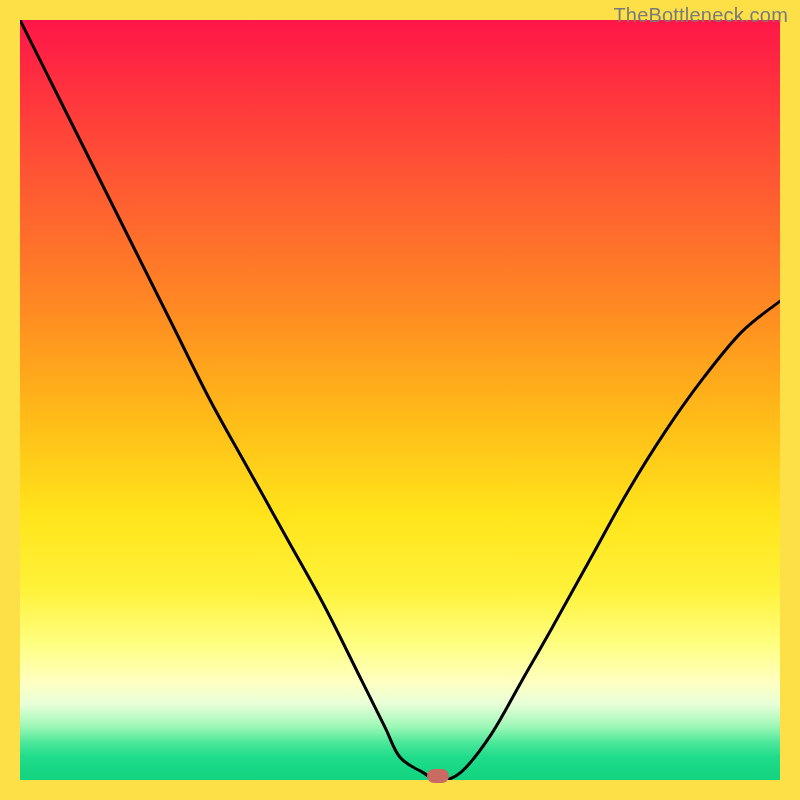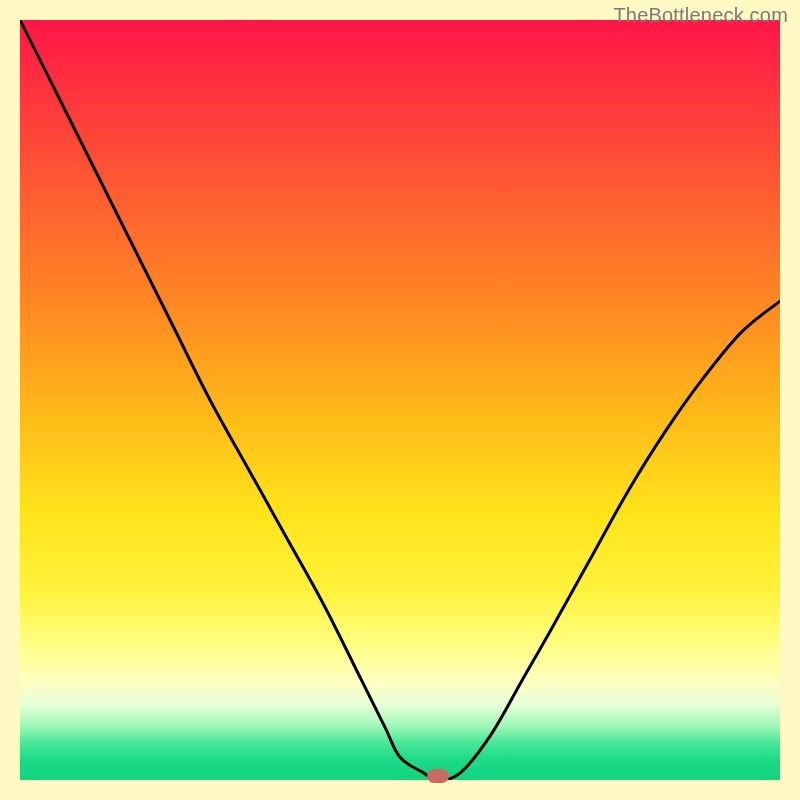--- a/index.html
+++ b/index.html
@@ -8,21 +8,21 @@
     width: 800px;
     height: 800px;
     background: #000;
     font-family: Arial, Helvetica, sans-serif;
     overflow: hidden;
   }
   .frame {
     position: relative;
     width: 800px;
     height: 800px;
-    background: #fef9c3;
+    background: #fde047;
   }
   .watermark {
     position: absolute;
     top: 4px;
     right: 12px;
     color: #7a7a7a;
     font-size: 20px;
     font-weight: 500;
     letter-spacing: 0.2px;
     z-index: 50;

